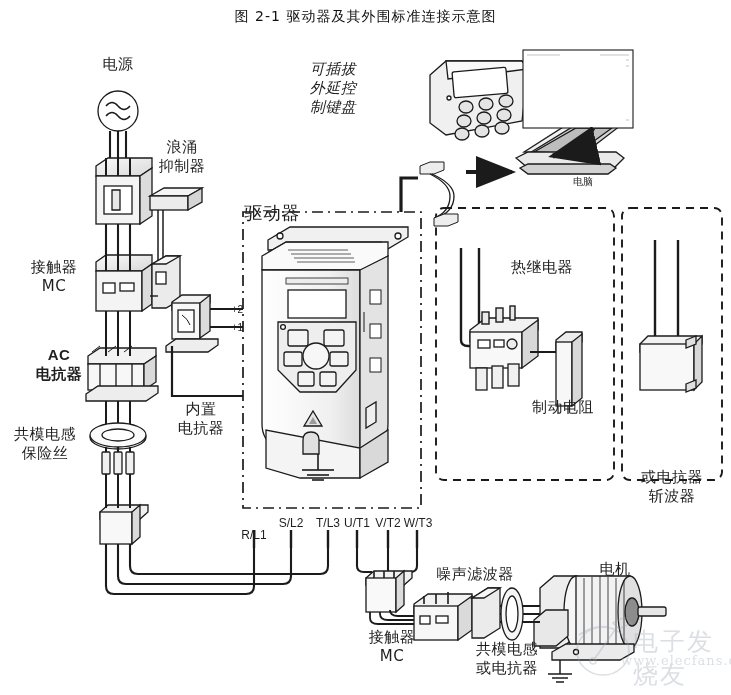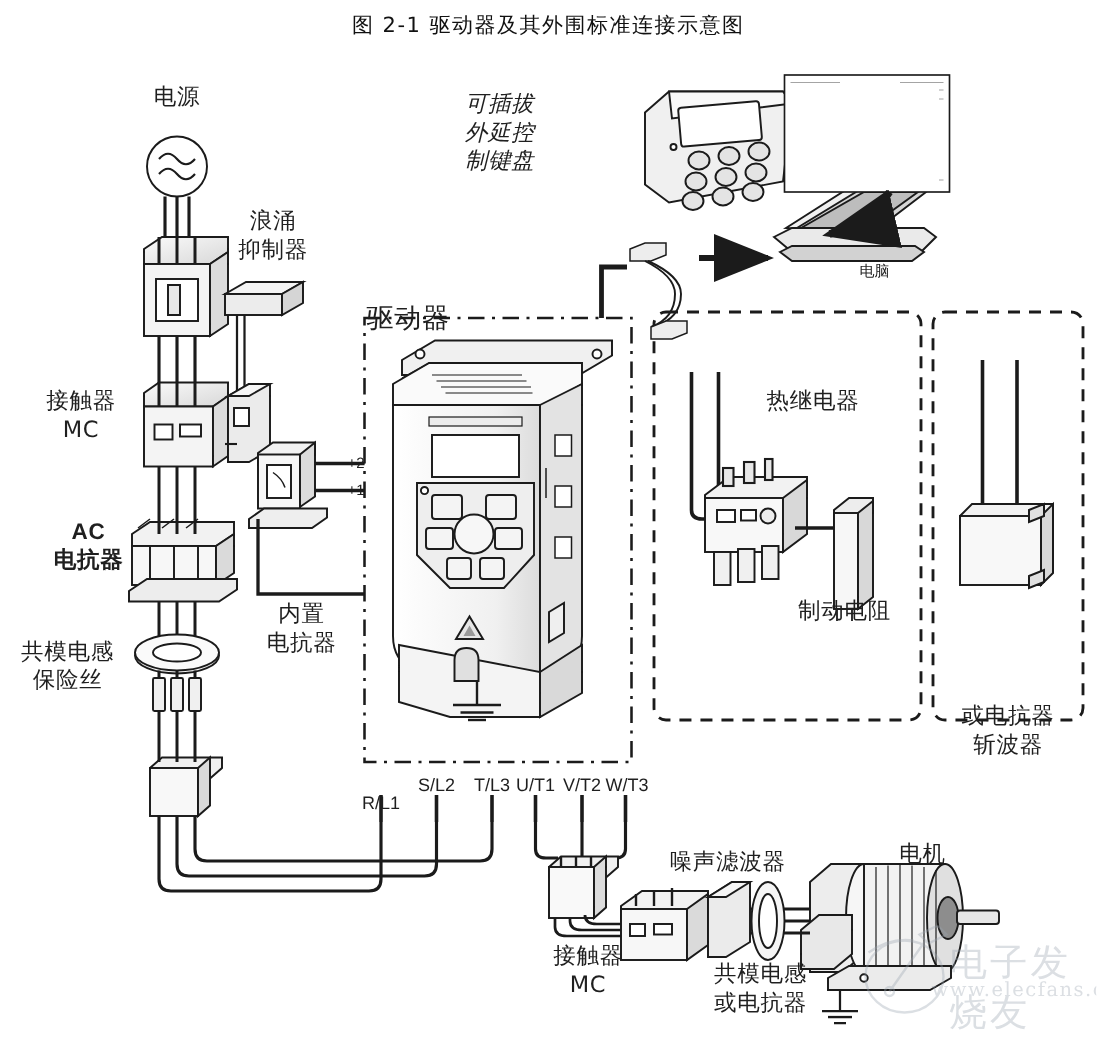--- a/index.html
+++ b/index.html
@@ -418,21 +418,21 @@
 外延控
 制键盘</div>
   <div class="lbl xs" style="left:560px;top:172px;width:46px;">电脑</div>
   <div class="lbl en" style="left:440px;top:220px;width:76px;text-align:left;font-size:14px;"></div>
   <div class="lbl" style="left:497px;top:258px;width:90px;">热继电器</div>
   <div class="lbl" style="left:518px;top:398px;width:90px;">制动电阻</div>
   <div class="lbl" style="left:623px;top:468px;width:98px;">或电抗器
 斩波器</div>
   <div class="lbl" style="left:355px;top:628px;width:74px;">接触器
 MC</div>
-  <div class="lbl" style="left:430px;top:565px;width:110px;">噪声滤波器</div>
+  <div class="lbl" style="left:420px;top:565px;width:110px;">噪声滤波器</div>
   <div class="lbl" style="left:463px;top:640px;width:88px;">共模电感
 或电抗器</div>
   <div class="lbl" style="left:585px;top:560px;width:60px;">电机</div>
 
   <div class="lbl xs en" style="left:223px;top:300px;width:20px;text-align:right;">+2</div>
   <div class="lbl xs en" style="left:223px;top:318px;width:20px;text-align:right;">+1</div>
 
   <div class="lbl sm en" style="left:232px;top:514px;width:44px;margin-top:12px;">R/L1</div>
   <div class="lbl sm en" style="left:269px;top:514px;width:44px;">S/L2</div>
   <div class="lbl sm en" style="left:306px;top:514px;width:44px;">T/L3</div>

